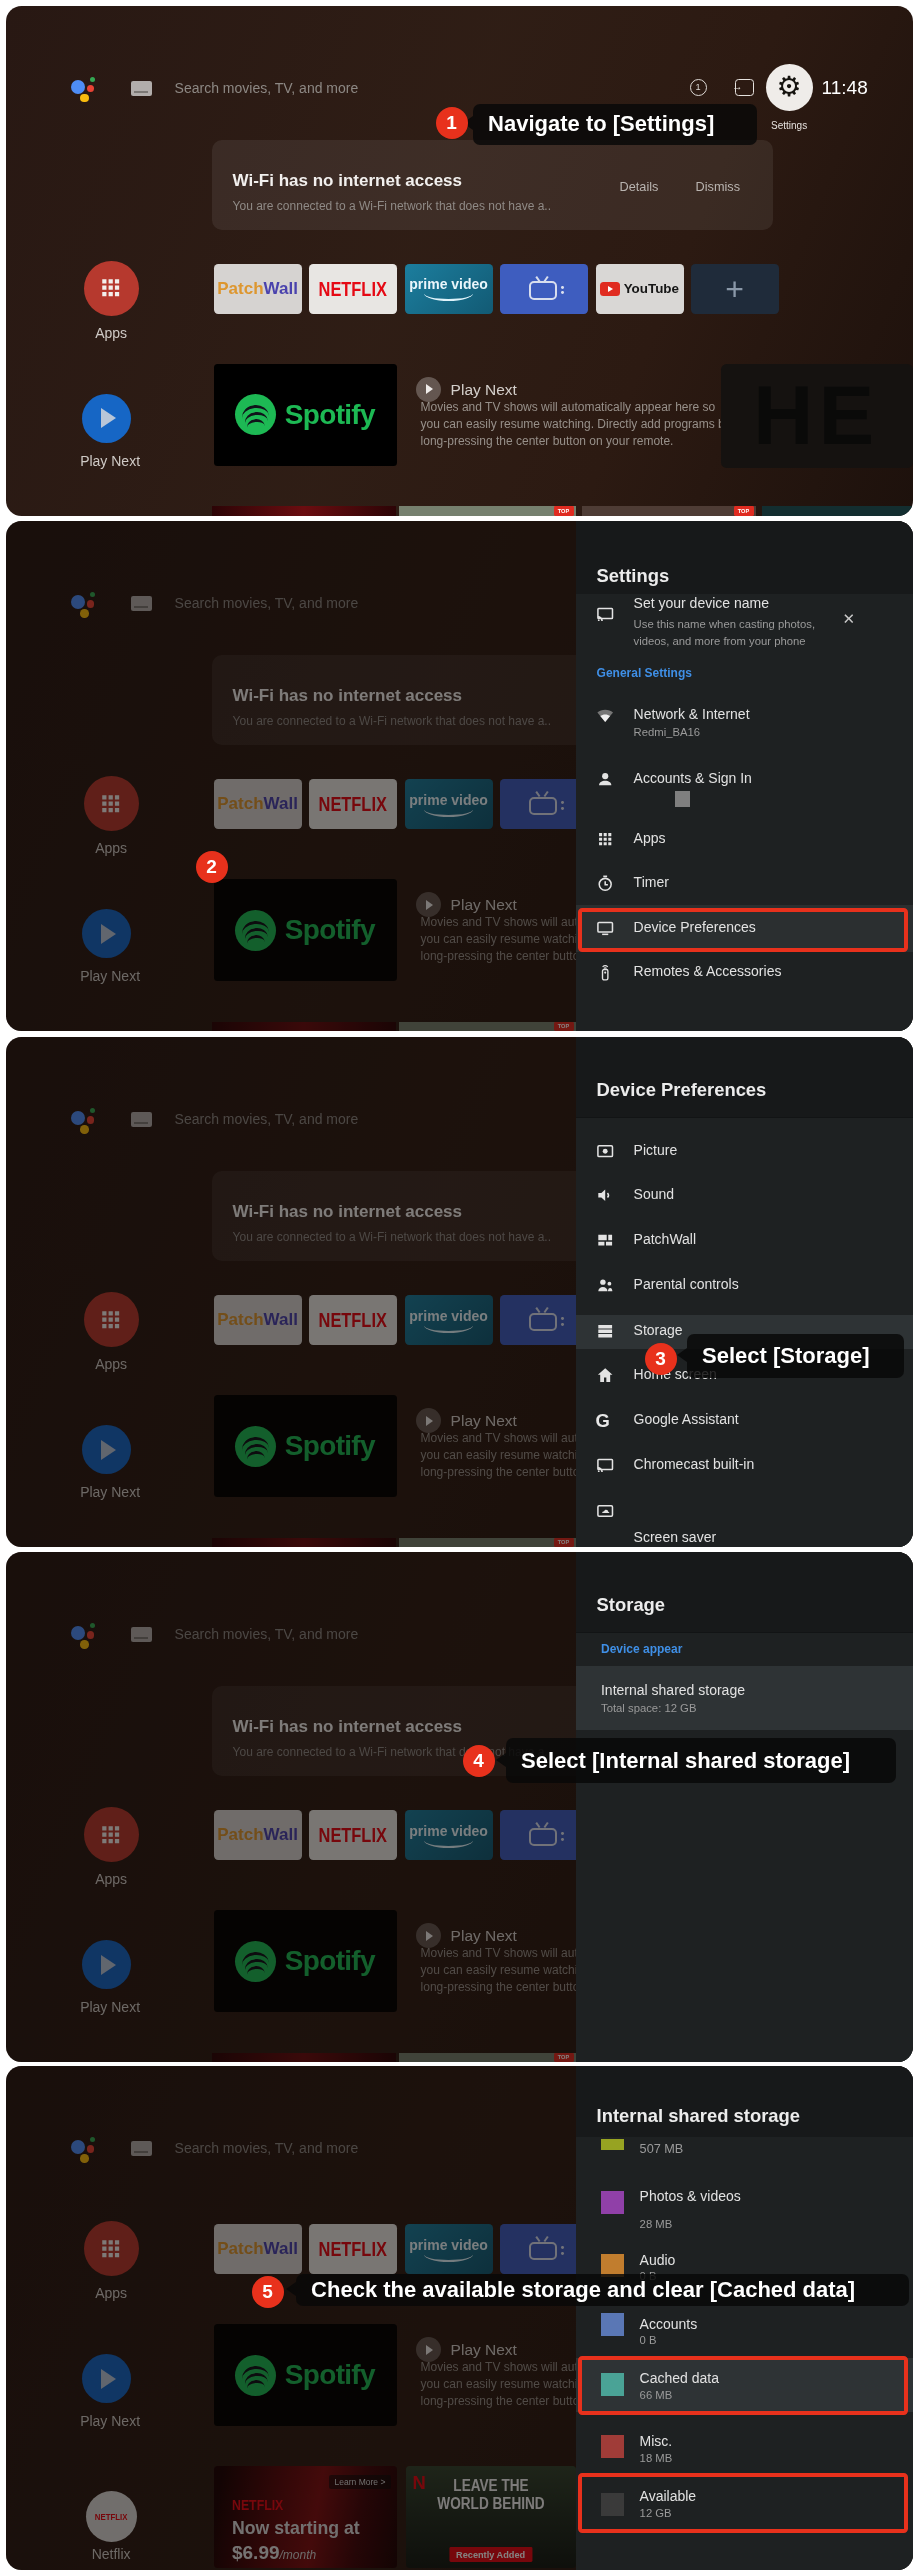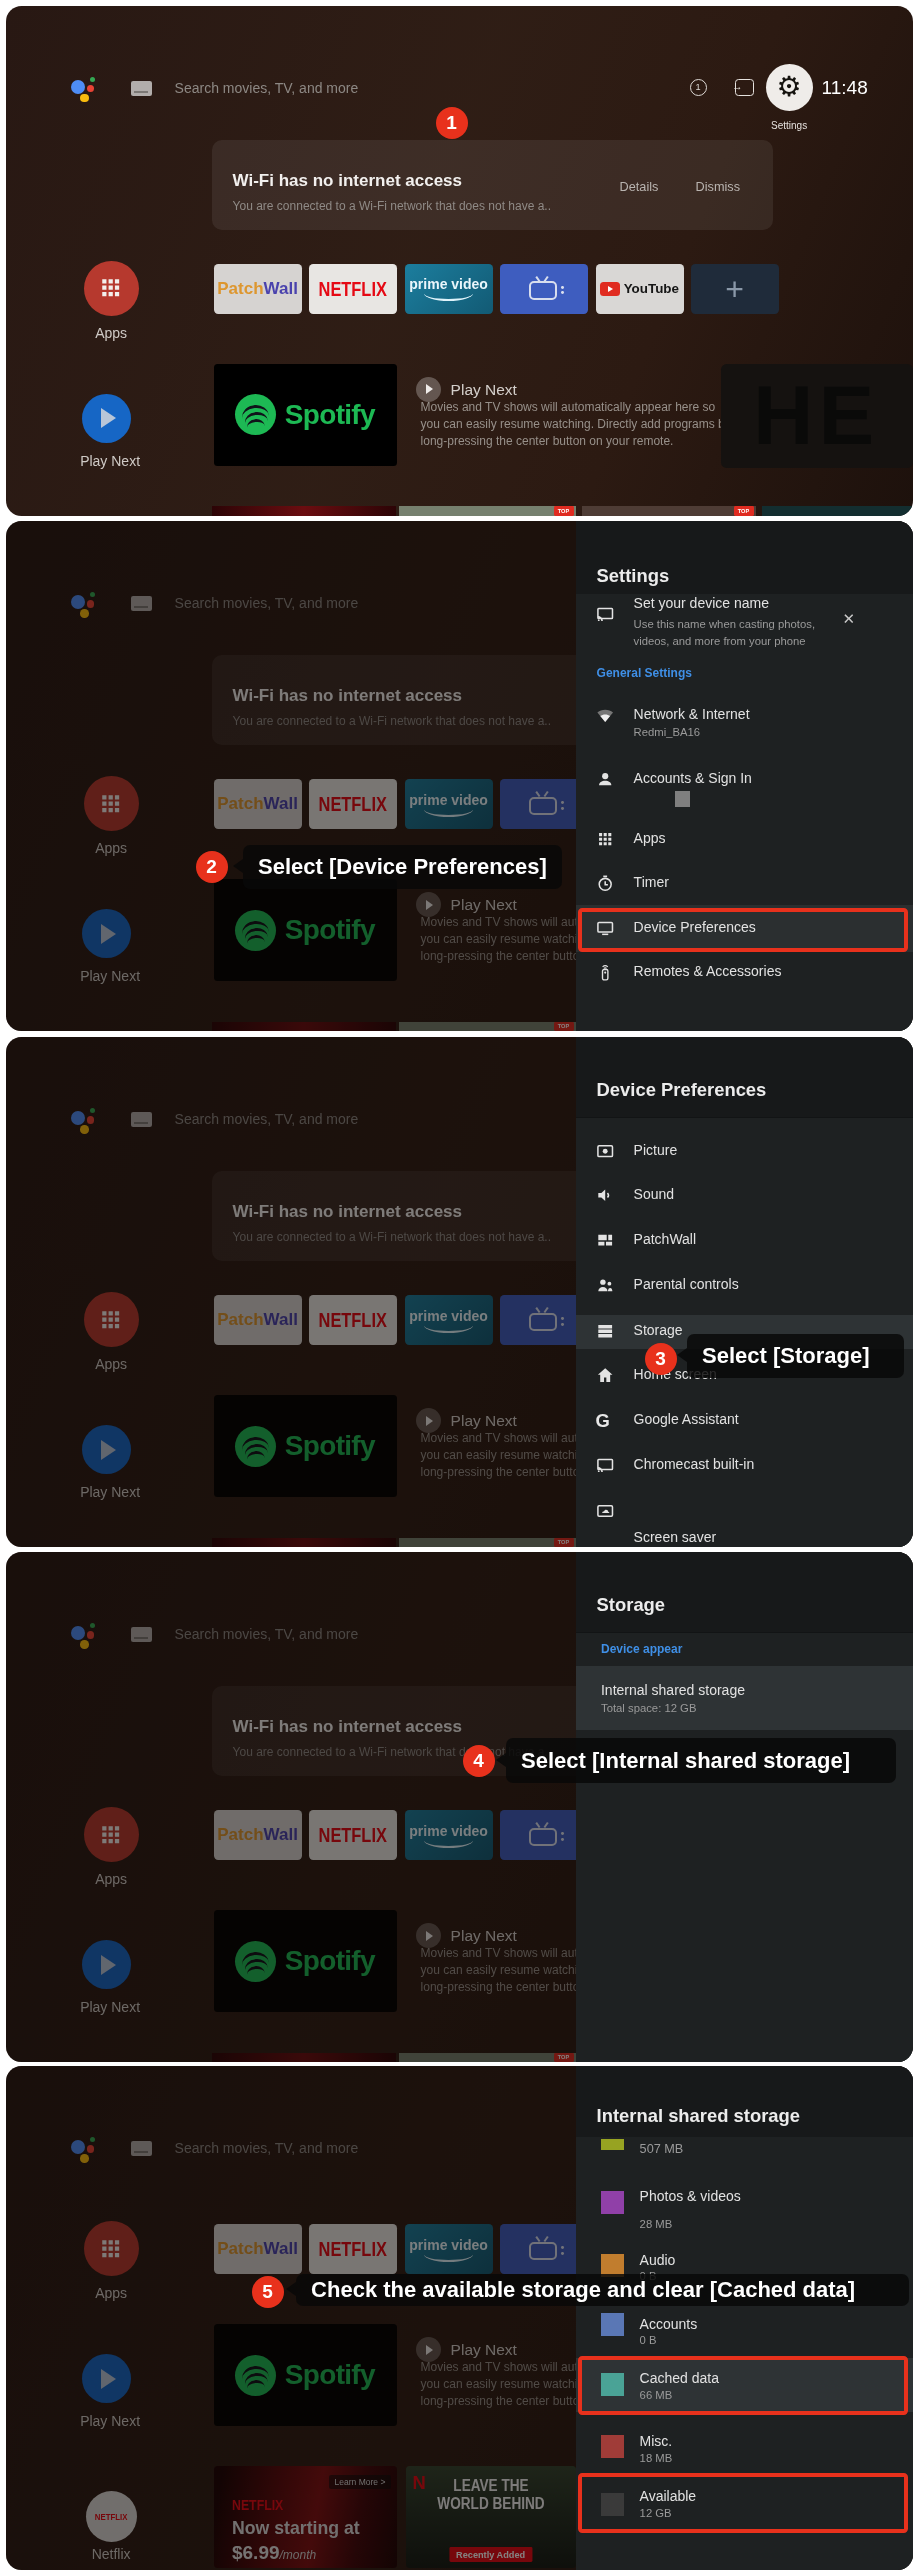--- a/index.html
+++ b/index.html
@@ -179,20 +179,24 @@
     <span class="topb" style="right:2.1px;">TOP</span>
   </div>
   <div class="sliv" style="left:576px;width:174px;background:#4e3c35;">
     <span class="topb" style="right:2.1px;">TOP</span>
   </div>
   <div class="sliv" style="left:756px;width:151px;background:#132e30;"></div>
 </div>
   <div class="step-dot" style="left:430px;top:101px;">
       <span>1</span>
     </div>
+  <div class="tip" style="left:467px;top:98px;width:284px;height:41px;">
+      <i class="tail"></i>
+      <span>Navigate to [Settings]</span>
+    </div>
 </div>
 
 <div class="p" style="top:521px;">
   <div class="sl">
   <div class="abs" style="left:64px;top:67px;width:31px;height:31px;">
     <span class="dot" style="left:1.4px;top:7px;width:14px;height:14px;background:#4e8df5;"></span>
     <span class="dot" style="left:17px;top:12px;width:7.8px;height:7.8px;background:#e94335;"></span>
     <span class="dot" style="left:10.6px;top:21px;width:8.5px;height:8.5px;background:#f9bb0e;"></span>
     <span class="dot" style="left:20px;top:4.2px;width:5px;height:5px;background:#34a853;"></span>
   </div>
@@ -353,24 +357,20 @@
           <rect x="8.5" y="8.5" width="7" height="13.5" rx="2" fill="none" stroke="#e3e3e3" stroke-width="1.8"></rect>
           <circle cx="12" cy="12.5" r="1.4" fill="#e3e3e3"></circle>
           <path d="M8.6 5a5 5 0 0 1 6.8 0M10.2 7a2.9 2.9 0 0 1 3.6 0" fill="none" stroke="#e3e3e3" stroke-width="1.6"></path>
         </svg>
     </div>
     <div class="dlab" style="top:442px;">Remotes &amp; Accessories</div>
   </div>
   <div class="redbox" style="left:572px;top:387px;width:330px;height:44px;"></div>
   <div class="step-dot" style="left:190px;top:330px;">
       <span>2</span>
-    </div>
-  <div class="tip" style="left:237px;top:324px;width:319px;height:44px;">
-      <i class="tail"></i>
-      <span>Select [Device Preferences]</span>
     </div>
 </div>
 
 <div class="p" style="top:1037px;">
   <div class="sl">
   <div class="abs" style="left:64px;top:67px;width:31px;height:31px;">
     <span class="dot" style="left:1.4px;top:7px;width:14px;height:14px;background:#4e8df5;"></span>
     <span class="dot" style="left:17px;top:12px;width:7.8px;height:7.8px;background:#e94335;"></span>
     <span class="dot" style="left:10.6px;top:21px;width:8.5px;height:8.5px;background:#f9bb0e;"></span>
     <span class="dot" style="left:20px;top:4.2px;width:5px;height:5px;background:#34a853;"></span>

